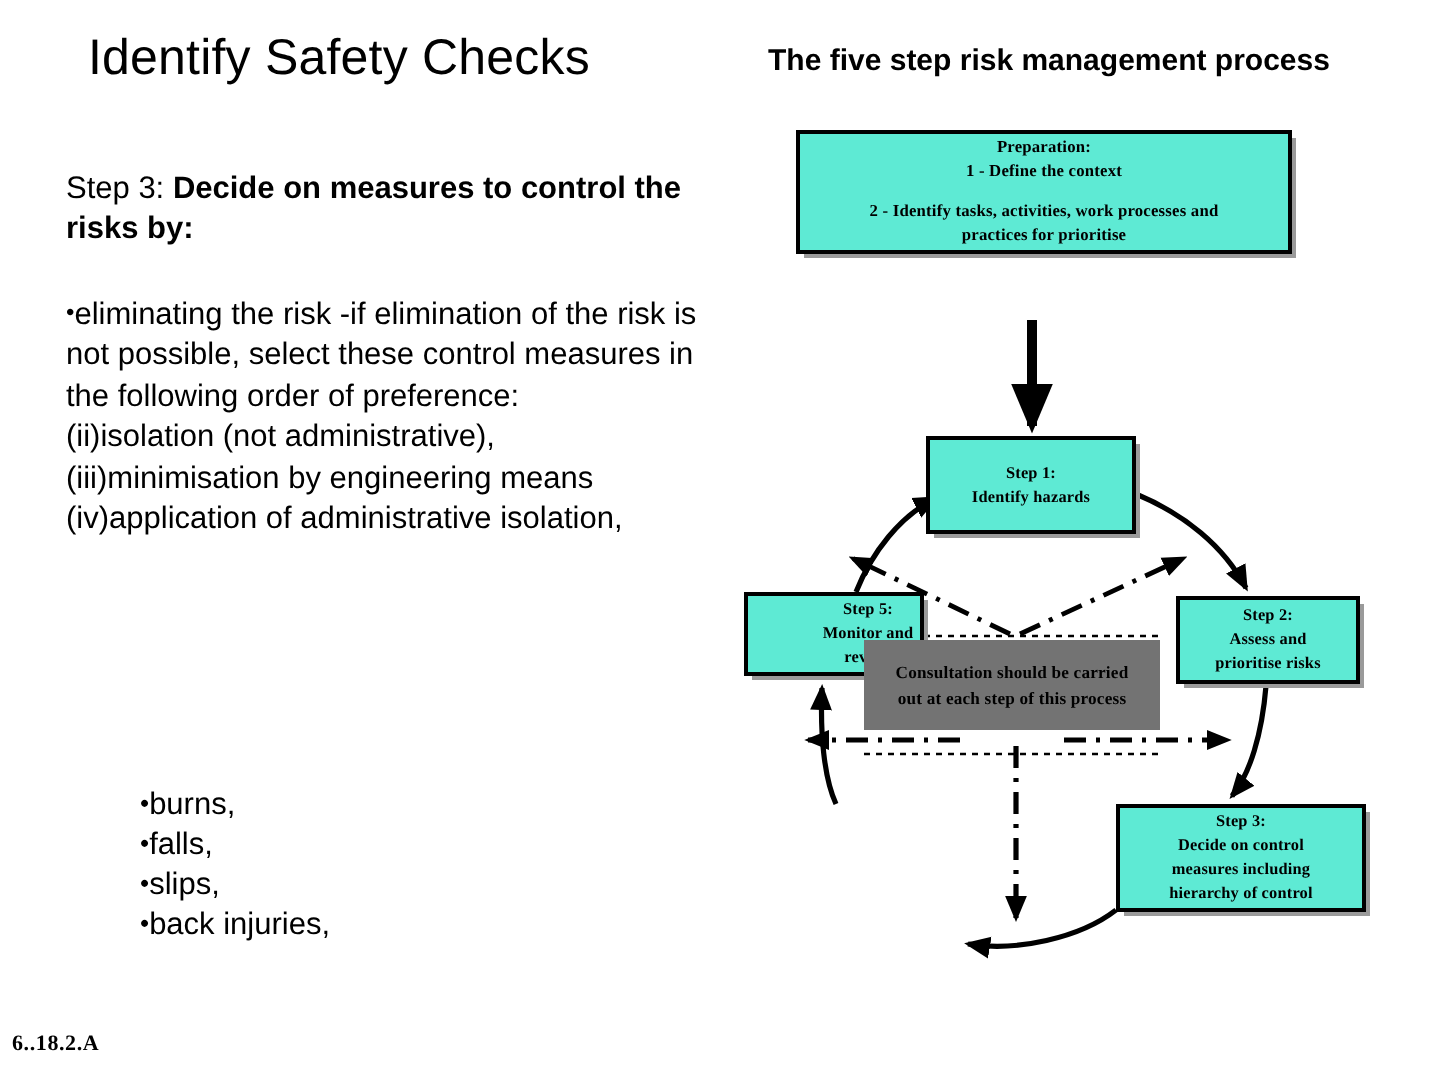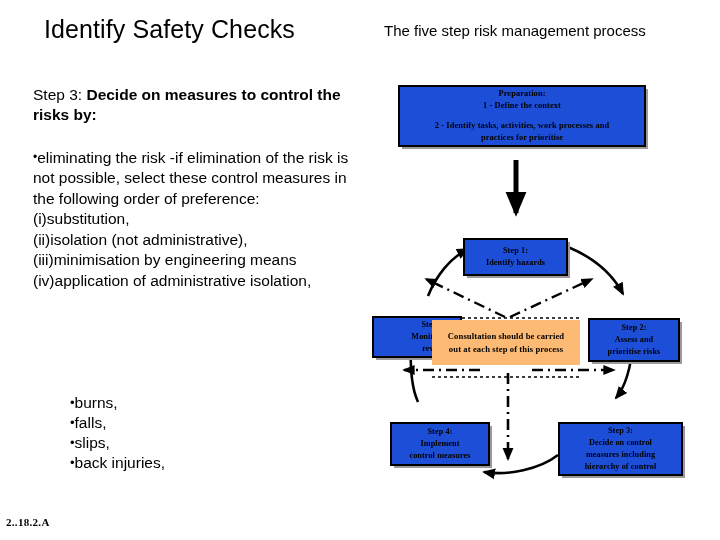--- a/index.html
+++ b/index.html
@@ -24,21 +24,21 @@
     font-size: 25px;
     font-weight: 400;
     letter-spacing: 0.1px;
     white-space: nowrap;
   }
   #slide-subtitle {
     position: absolute;
     left: 384px;
     top: 22px;
     font-size: 15px;
-    font-weight: 400;
+    font-weight: 700;
     white-space: nowrap;
   }
 
   
   #body-text {
     position: absolute;
     left: 33px;
     top: 85px;
     width: 330px;
     font-size: 15.5px;
@@ -91,52 +91,51 @@
   }
   #diagram-svg {
     position: absolute;
     left: 0; top: 0;
     width: 338px; height: 440px;
   }
 
   .dbox {
     position: absolute;
     box-sizing: border-box;
-    background: #1d4ed8;
+    background: #5eead4;
     border: 2.5px solid #000000;
     box-shadow: 3px 3px 0 -1px #9a9a9a;
     font-family: "Liberation Serif", serif;
     font-weight: 700;
     font-size: 8.2px;
     line-height: 1.45;
     text-align: center;
     display: flex;
     flex-direction: column;
     align-items: center;
     justify-content: center;
     letter-spacing: 0.1px;
-    margin-top: 20px;
   }
   .dbox .ln { display: block; white-space: nowrap; }
   .dbox .gap { height: 7px; }
 
   #prep-box  { left: 18px;  top: 10px;  width: 248px; height: 62px; font-size: 8.4px; }
-  #step1-box { left: 83px;  top: 163px; width: 105px; height: 38px; }
+  #step1-box { left: 83px;  top: 163px; width: 105px; height: 49px; }
   #step2-box { left: 208px; top: 243px; width: 92px;  height: 44px; }
   #step3-box { left: 178px; top: 347px; width: 125px; height: 54px; }
   #step4-box { left: 10px;  top: 347px; width: 100px; height: 44px; }
   #step5-box { left: -8px;  top: 241px; width: 90px;  height: 42px; padding-left: 34px; }
 
   #consult-box {
     position: absolute;
     left: 52px;
     top: 265px;
     width: 148px;
     height: 45px;
-    background: #fdba74;
+    background: #737373;
     font-family: "Liberation Serif", serif;
     font-weight: 700;
     font-size: 8.6px;
     line-height: 1.5;
     text-align: center;
     display: flex;
     flex-direction: column;
     align-items: center;
     justify-content: center;
     letter-spacing: 0.1px;
@@ -147,35 +146,34 @@
 <body>
 
 <div id="slide-title">Identify Safety Checks</div>
 <div id="slide-subtitle">The five step risk management process</div>
 
 <div id="body-text">
 
   <p id="step-heading"><span class="lead">Step 3: </span><span class="emph">Decide on measures to control the risks by:</span></p>
 
   <p id="control-para"><span class="bullet-dot">•</span><span>eliminating the risk -if elimination of the risk is not possible, select these control measures in the following order of preference:</span>
-    <span class="order-line">(i)substitution,</span>
     <span class="order-line">(ii)isolation (not administrative),</span>
     <span class="order-line">(iii)minimisation by engineering means</span>
     <span class="order-line">(iv)application of administrative isolation,</span>
   </p>
 </div>
 
 <div id="hazard-list">
   <span class="hz"><span class="dot">•</span><span>burns,</span></span>
   <span class="hz"><span class="dot">•</span><span>falls,</span></span>
   <span class="hz"><span class="dot">•</span><span>slips,</span></span>
   <span class="hz"><span class="dot">•</span><span>back injuries,</span></span>
 </div>
 
-<div id="footer-code">2..18.2.A</div>
+<div id="footer-code">6..18.2.A</div>
 
 <div id="diagram">
 
   <svg id="diagram-svg" viewBox="0 0 338 440">
     <defs>
       <marker id="arrowSolid" viewBox="0 0 10 10" refX="8.5" refY="5" markerWidth="5" markerHeight="5" orient="auto-start-reverse">
         <path d="M 0 0.8 L 10 5 L 0 9.2 z" fill="#000"></path>
       </marker>
       <marker id="arrowDash" viewBox="0 0 10 10" refX="8.5" refY="5" markerWidth="5.2" markerHeight="5.2" orient="auto-start-reverse">
         <path d="M 0 1 L 10 5 L 0 9 z" fill="#000"></path>
@@ -223,25 +221,20 @@
     <span class="ln">prioritise risks</span>
   </div>
 
   <div class="dbox" id="step3-box">
     <span class="ln">Step 3:</span>
     <span class="ln">Decide on control</span>
     <span class="ln">measures including</span>
     <span class="ln">hierarchy of control</span>
   </div>
 
-  <div class="dbox" id="step4-box">
-    <span class="ln">Step 4:</span>
-    <span class="ln">Implement</span>
-    <span class="ln">control measures</span>
-  </div>
 
   <div class="dbox" id="step5-box">
     <span class="ln">Step 5:</span>
     <span class="ln">Monitor and</span>
     <span class="ln">review</span>
   </div>
 
   <div id="consult-box">
     <span class="ln">Consultation should be carried</span>
     <span class="ln">out at each step of this process</span>

